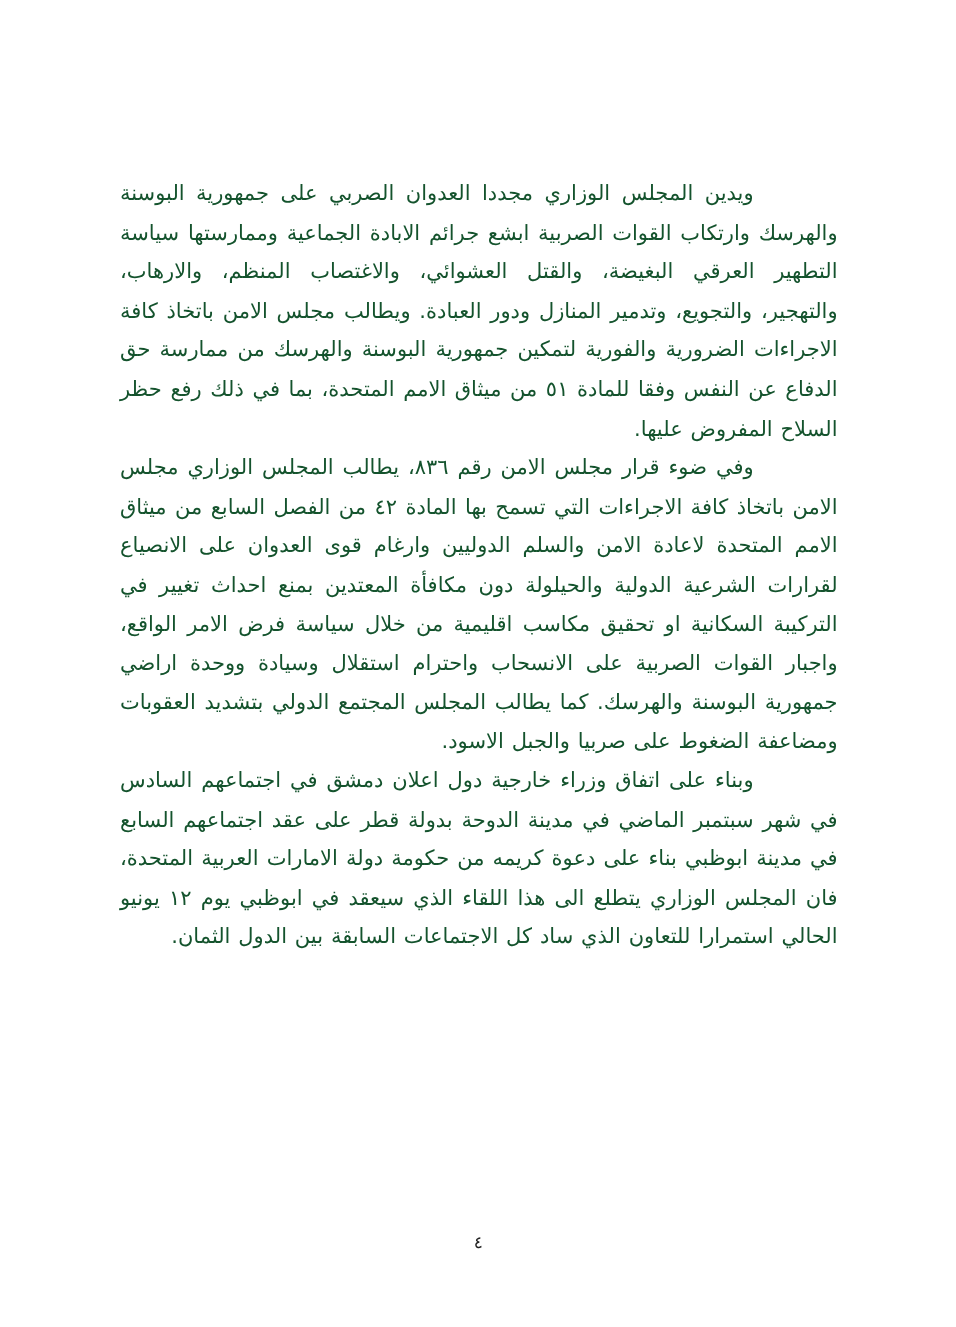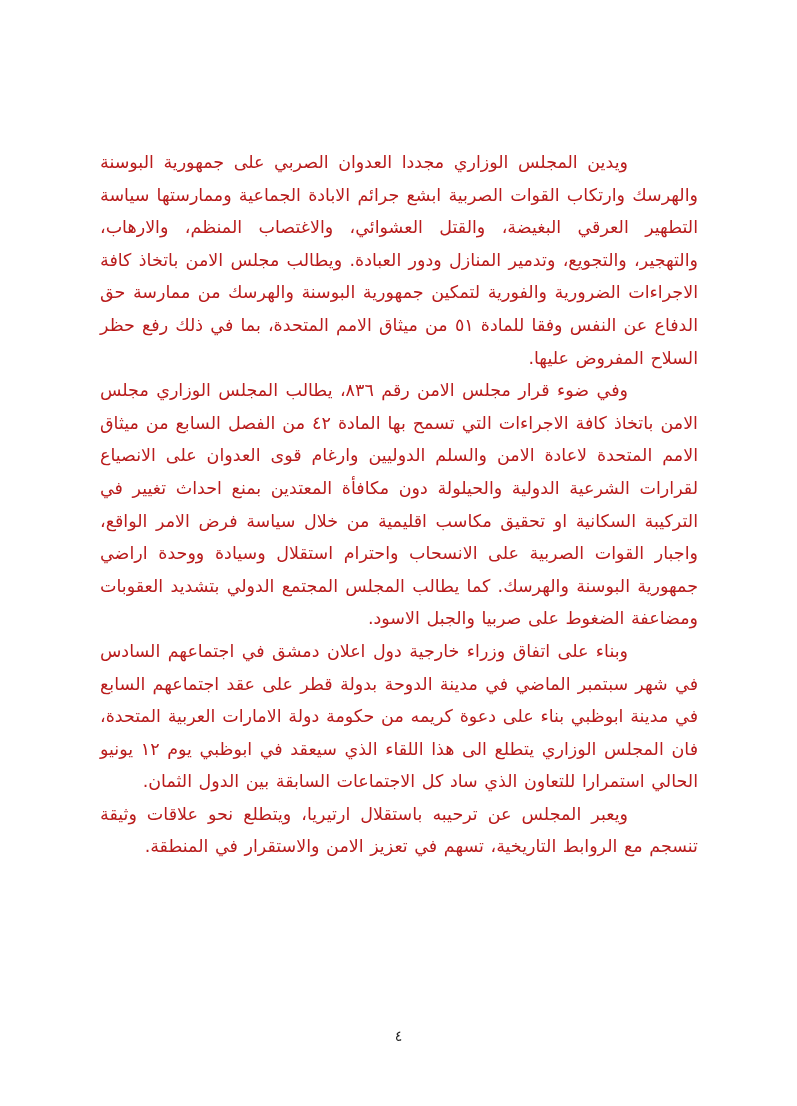--- a/index.html
+++ b/index.html
@@ -22,21 +22,21 @@
   .doc-body {
     position: absolute;
     top: 146px;
     right: 99px;
     width: 598px;
     direction: rtl;
     unicode-bidi: embed;
     text-align: justify;
     font-size: 17.5px;
     line-height: 32.6px;
-    color: #b91c1c;
+    color: #14532d;
     letter-spacing: 0;
     word-spacing: 1px;
   }
   .doc-body p {
     margin: 0;
     padding: 0;
     text-indent: 70px; 
   }
   .page-number {
     position: absolute;
@@ -50,16 +50,15 @@
   }
 </style>
 </head>
 <body>
 
 <div class="page">
   <div class="doc-body">
       <p>ويدين المجلس الوزاري مجددا العدوان الصربي على جمهورية البوسنة والهرسك وارتكاب القوات الصربية ابشع جرائم الابادة الجماعية وممارستها سياسة التطهير العرقي البغيضة، والقتل العشوائي، والاغتصاب المنظم، والارهاب، والتهجير، والتجويع، وتدمير المنازل ودور العبادة. ويطالب مجلس الامن باتخاذ كافة الاجراءات الضرورية والفورية لتمكين جمهورية البوسنة والهرسك من ممارسة حق الدفاع عن النفس وفقا للمادة ٥١ من ميثاق الامم المتحدة، بما في ذلك رفع حظر السلاح المفروض عليها.</p>
       <p>وفي ضوء قرار مجلس الامن رقم ٨٣٦، يطالب المجلس الوزاري مجلس الامن باتخاذ كافة الاجراءات التي تسمح بها المادة ٤٢ من الفصل السابع من ميثاق الامم المتحدة لاعادة الامن والسلم الدوليين وارغام قوى العدوان على الانصياع لقرارات الشرعية الدولية والحيلولة دون مكافأة المعتدين بمنع احداث تغيير في التركيبة السكانية او تحقيق مكاسب اقليمية من خلال سياسة فرض الامر الواقع، واجبار القوات الصربية على الانسحاب واحترام استقلال وسيادة ووحدة اراضي جمهورية البوسنة والهرسك. كما يطالب المجلس المجتمع الدولي بتشديد العقوبات ومضاعفة الضغوط على صربيا والجبل الاسود.</p>
       <p>وبناء على اتفاق وزراء خارجية دول اعلان دمشق في اجتماعهم السادس في شهر سبتمبر الماضي في مدينة الدوحة بدولة قطر على عقد اجتماعهم السابع في مدينة ابوظبي بناء على دعوة كريمه من حكومة دولة الامارات العربية المتحدة، فان المجلس الوزاري يتطلع الى هذا اللقاء الذي سيعقد في ابوظبي يوم ١٢ يونيو الحالي استمرارا للتعاون الذي ساد كل الاجتماعات السابقة بين الدول الثمان.</p>
-      <p>ويعبر المجلس عن ترحيبه باستقلال ارتيريا، ويتطلع نحو علاقات وثيقة تنسجم مع الروابط التاريخية، تسهم في تعزيز الامن والاستقرار في المنطقة.</p>
     </div>
   <div class="page-number">٤</div>
 </div>
 
 </body></html>

